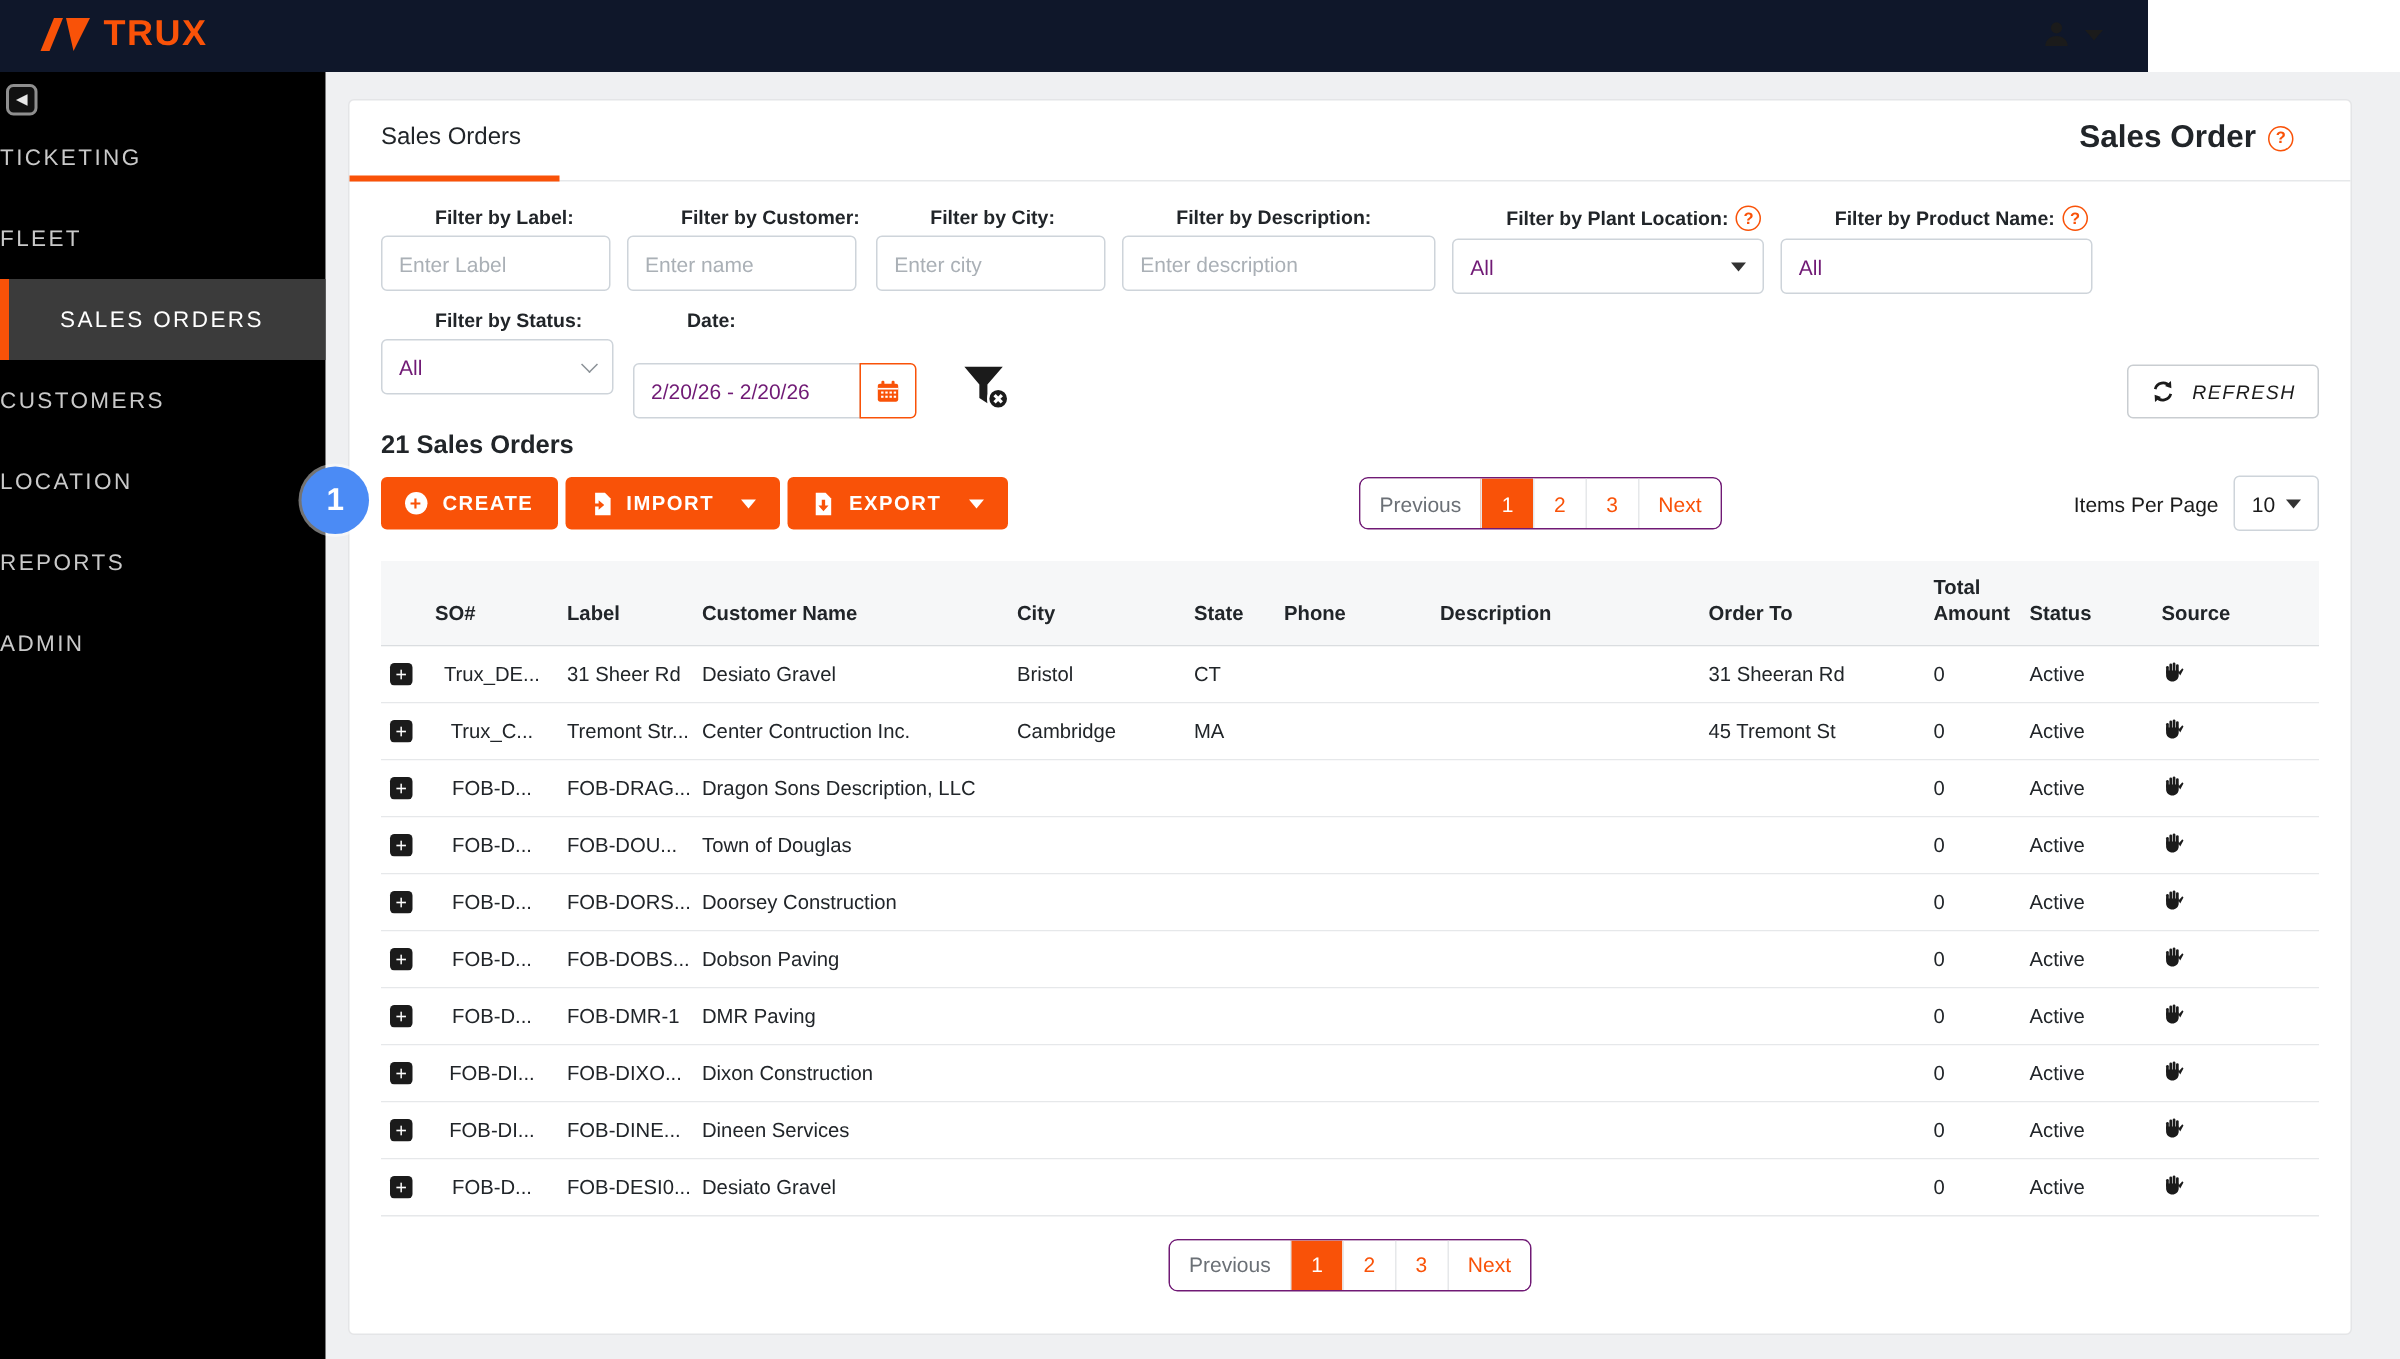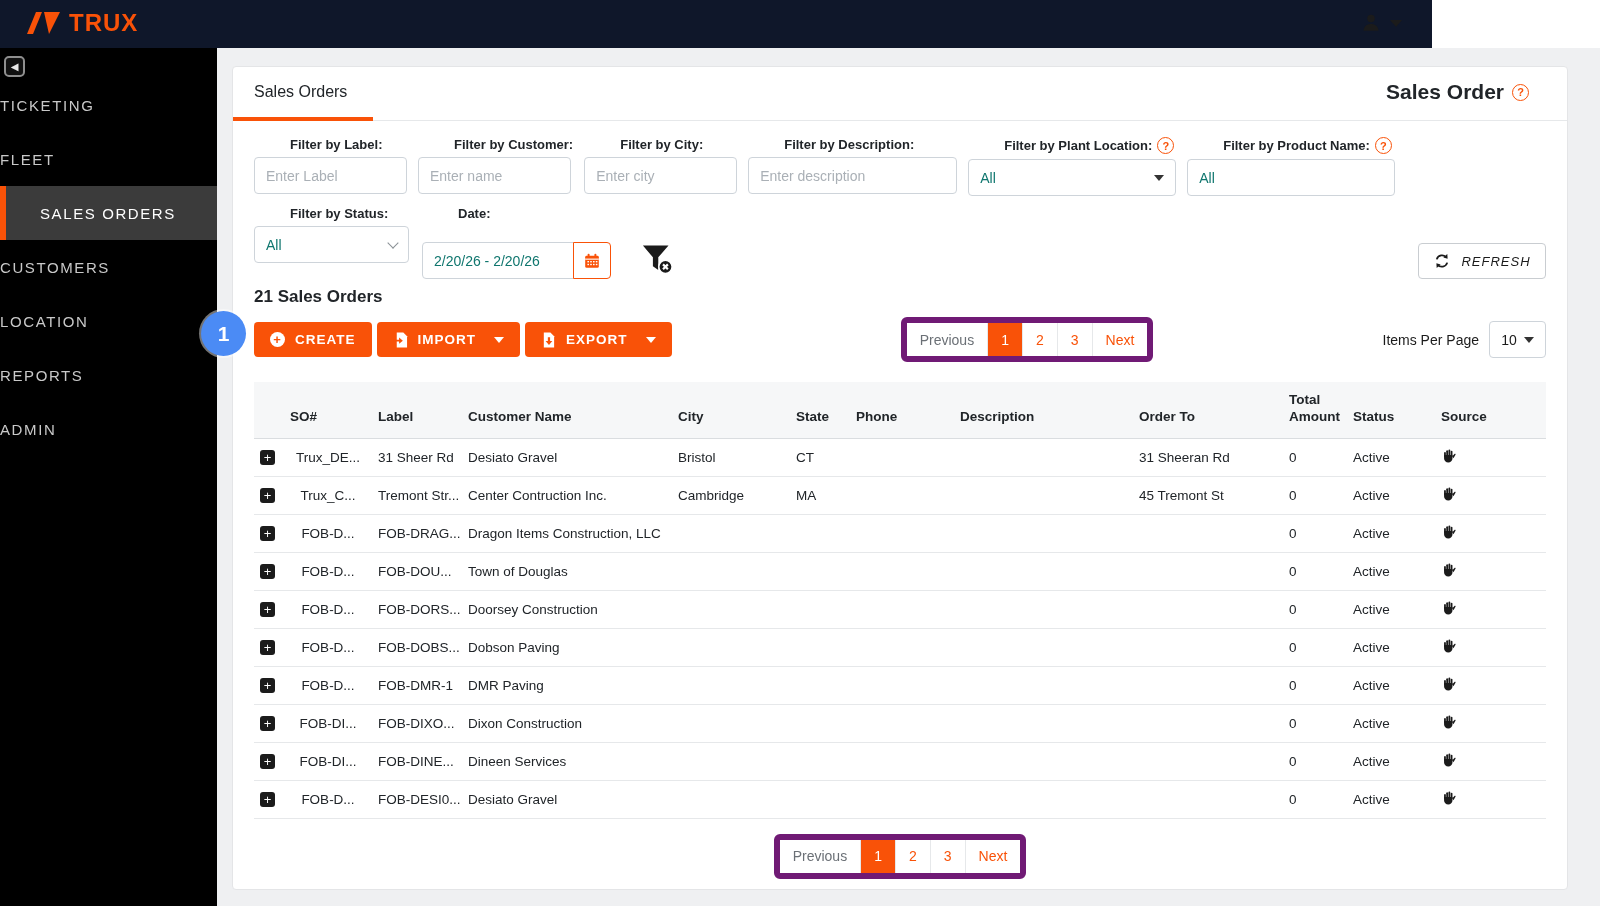--- a/index.html
+++ b/index.html
@@ -35,21 +35,21 @@
   .qicon { display:inline-flex; width:17px; height:17px; border:1.6px solid #f95208; border-radius:50%;
     color:#f95208; font-size:11px; font-weight:bold; align-items:center; justify-content:center; cursor:pointer; }
 
   .card-body { padding:16px 21px 0 21px; }
 
   
   .f-row { display:flex; gap:11px; margin-bottom:10px; }
   .f-col { display:flex; flex-direction:column; }
   .f-label { font-size:13px; font-weight:bold; margin-bottom:5px; display:flex; align-items:center; gap:5px;padding-left:36px; }
   .f-input, .f-select, .f-datebox { height:37px; border:1px solid #ced4da; border-radius:4px; background:#fff;
-    font-size:14px; padding:0 11px; color:#0f766e; font-family:"Liberation Sans", sans-serif; }
+    font-size:14px; padding:0 11px; color:#701a75; font-family:"Liberation Sans", sans-serif; }
   .f-input::placeholder { color:#aab0b6; }
   .w153 { width:153px; } .w209 { width:209px; } .w208 { width:208px; } .w155 { width:155px; }
   .f-select { display:flex; align-items:center; justify-content:space-between; cursor:pointer; }
   .tri-dn { width:0; height:0; border-left:5px solid transparent; border-right:5px solid transparent; border-top:6px solid #333; }
   .chev-dn { width:8px; height:8px; border-right:1.6px solid #8a9096; border-bottom:1.6px solid #8a9096;
     transform:rotate(45deg); margin-top:-4px; }
   .dategroup { display:flex; }
   .f-datebox { width:152px; display:flex; align-items:center; border-radius:4px 0 0 4px; }
   .cal-btn { width:38px; height:37px; border:1px solid #f95208; border-radius:0 4px 4px 0; background:#fff;
     display:flex; align-items:center; justify-content:center; cursor:pointer; margin-left:-1px; }
@@ -63,21 +63,21 @@
   .tool-row { display:flex; align-items:center; }
   .btn { height:35px; background:#f95208; color:#fff; border:none; border-radius:4px; display:flex;
     align-items:center; gap:10px; padding:0 16px; font-size:13.5px; font-weight:bold; letter-spacing:1px;
     cursor:pointer; font-family:"Liberation Sans", sans-serif; }
   .btn + .btn { margin-left:5px; }
   .btn .caret-w { width:0; height:0; border-left:5px solid transparent; border-right:5px solid transparent;
     border-top:6px solid #fff; margin-left:8px; }
   .plus-circle { width:15px; height:15px; background:#fff; border-radius:50%; color:#f95208;
     font-size:13px; font-weight:bold; line-height:15px; text-align:center; }
   .pag-zone { flex:1; display:flex; justify-content:center; }
-  .pagination { display:flex; border:6px solid #701a75; border-radius:6px; overflow:hidden; background:#fff; }
+  .pagination { display:flex; border:1px solid #701a75; border-radius:6px; overflow:hidden; background:#fff; }
   .pg { min-width:34px; padding:0 13px; height:33px; display:flex; align-items:center; justify-content:center;
     font-size:14px; color:#f95208; border-left:1px solid #e6e8ea; cursor:pointer; background:#fff; }
   .pg.first { border-left:none; color:#6b7076; }
   .pg.active { background:#f95208; color:#fff; }
   .ipp { display:flex; align-items:center; gap:10px; font-size:14px; color:#1b1b1b; }
   .ipp-select { width:57px; height:37px; border:1px solid #ced4da; border-radius:4px; display:flex; align-items:center;
     justify-content:center; gap:7px; cursor:pointer; font-size:14px; }
 
   
   .table { margin-top:20px; font-size:13.5px; }
@@ -342,21 +342,21 @@
       </svg>
     </div>
   </div>
 
   <div class="trow">
     <div class="cell c-exp">
       <button class="expand-btn">+</button>
     </div>
     <div class="cell c-so">FOB-D...</div>
     <div class="cell c-label">FOB-DRAG...</div>
-    <div class="cell c-cust">Dragon Items Construction, LLC</div>
+    <div class="cell c-cust">Dragon Sons Description, LLC</div>
     <div class="cell c-city"></div>
     <div class="cell c-state"></div>
     <div class="cell c-phone"></div>
     <div class="cell c-desc"></div>
     <div class="cell c-ship"></div>
     <div class="cell c-total">0</div>
     <div class="cell c-status">Active</div>
     <div class="cell c-source">
       <svg width="16" height="16" viewBox="0 0 24 24" fill="#1b1b1b">
         <rect x="4.6" y="6" width="2.7" height="8" rx="1.35"></rect>

